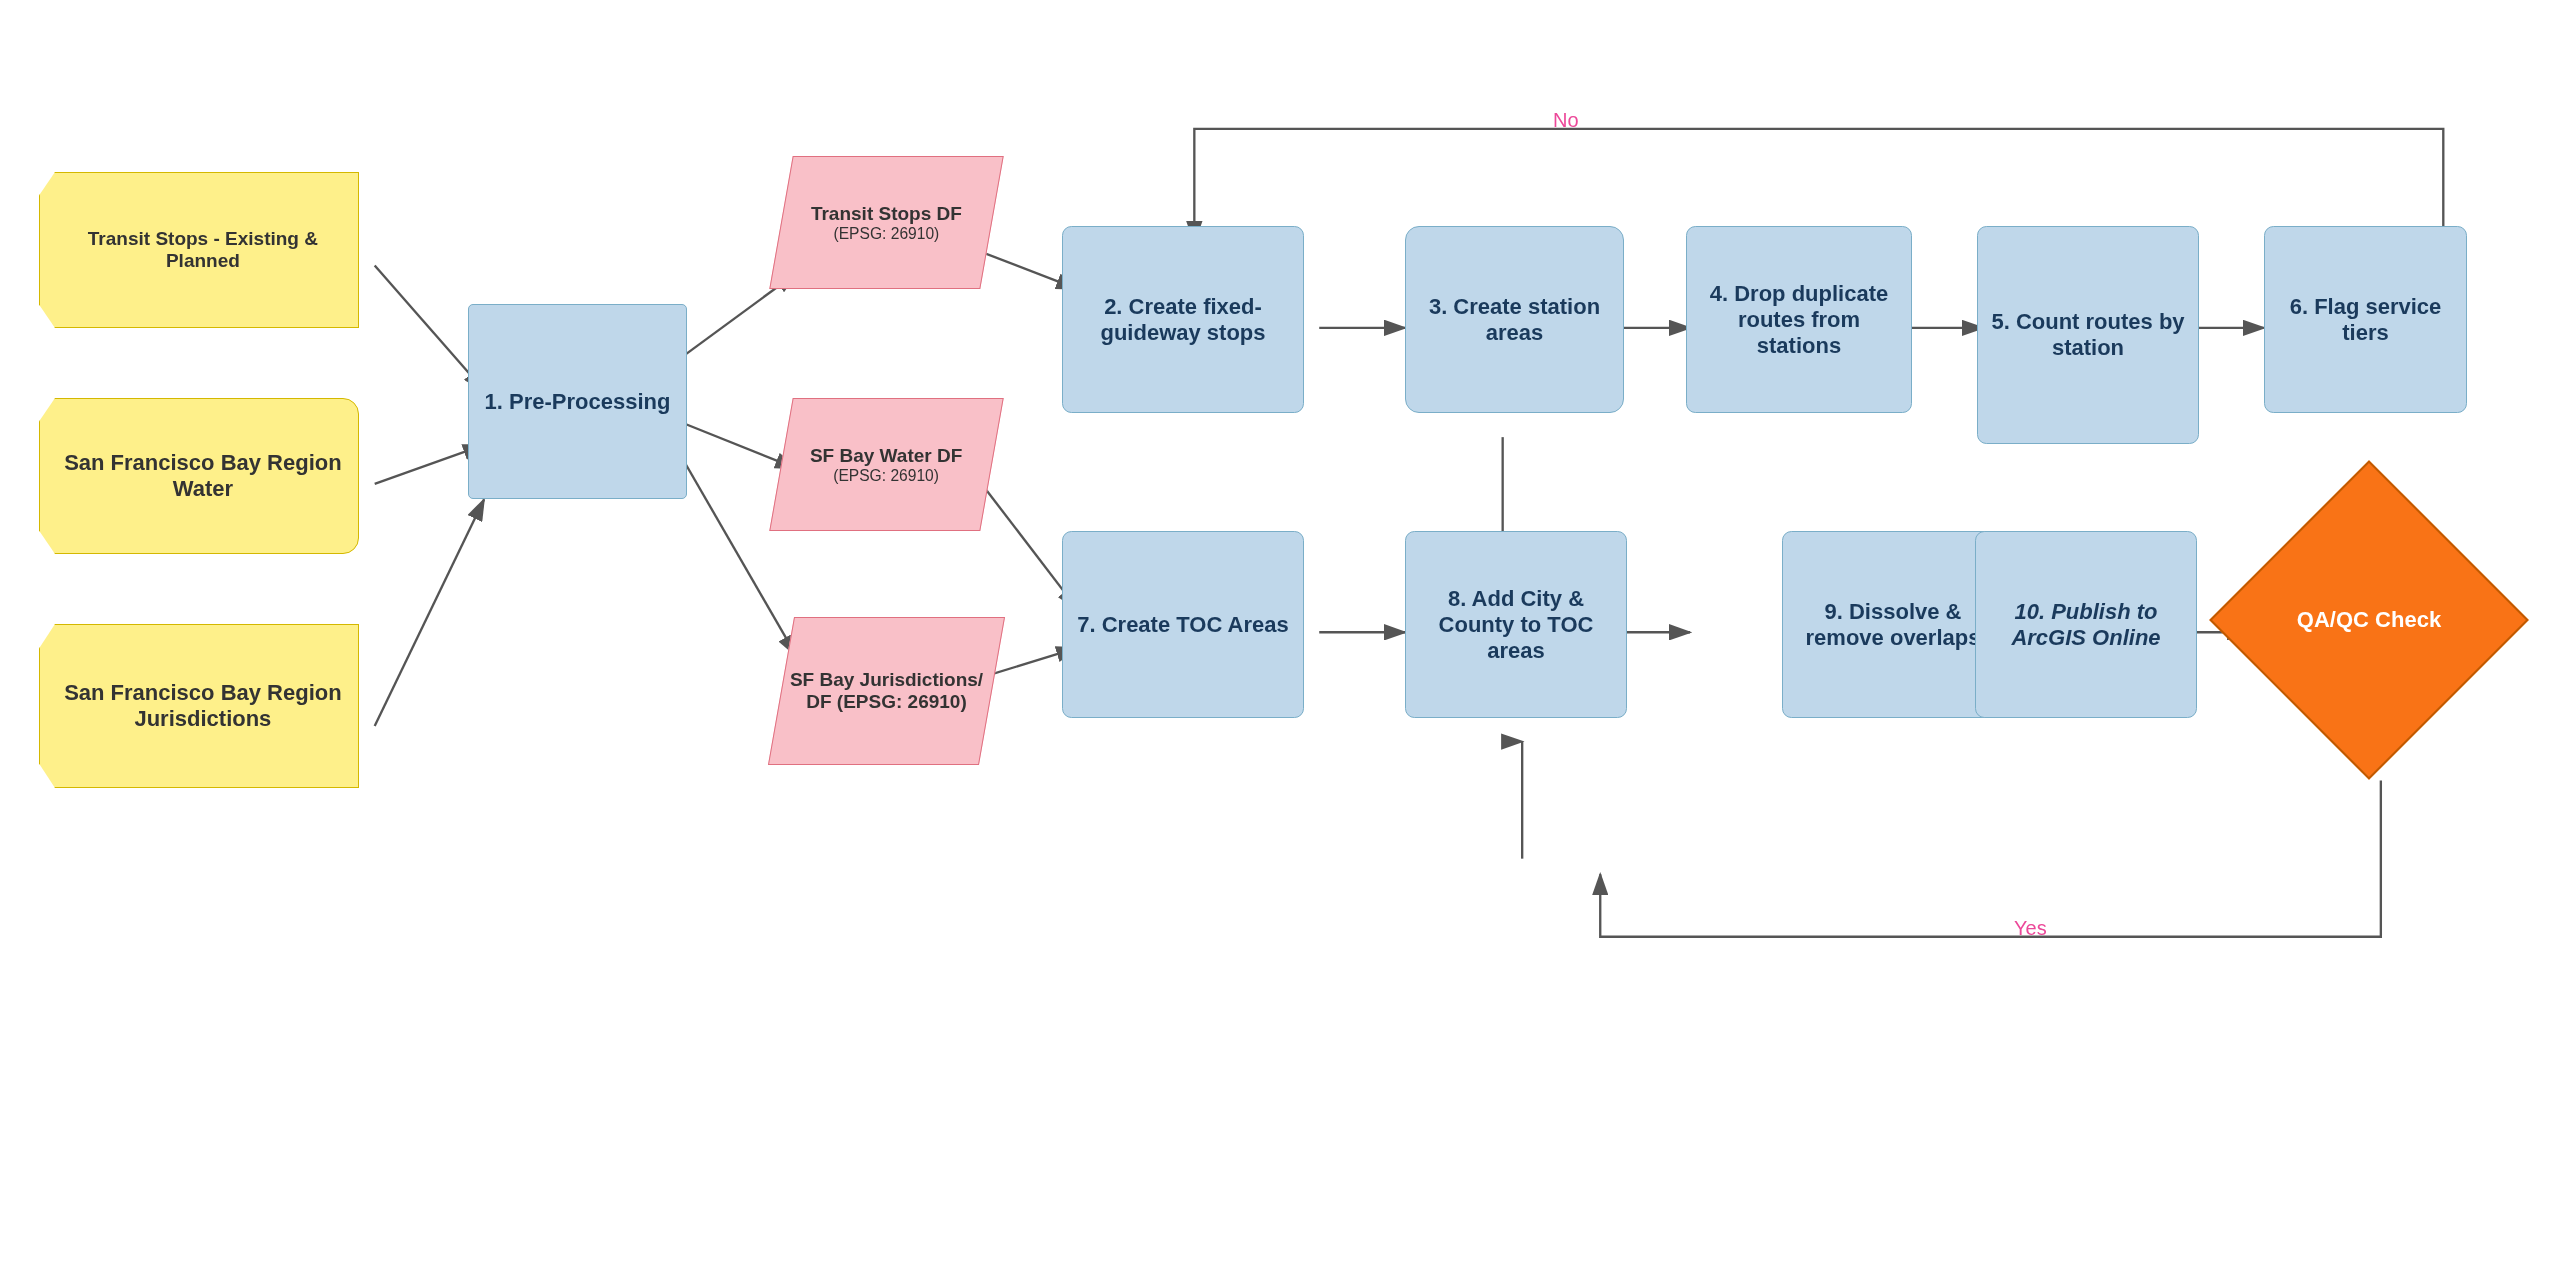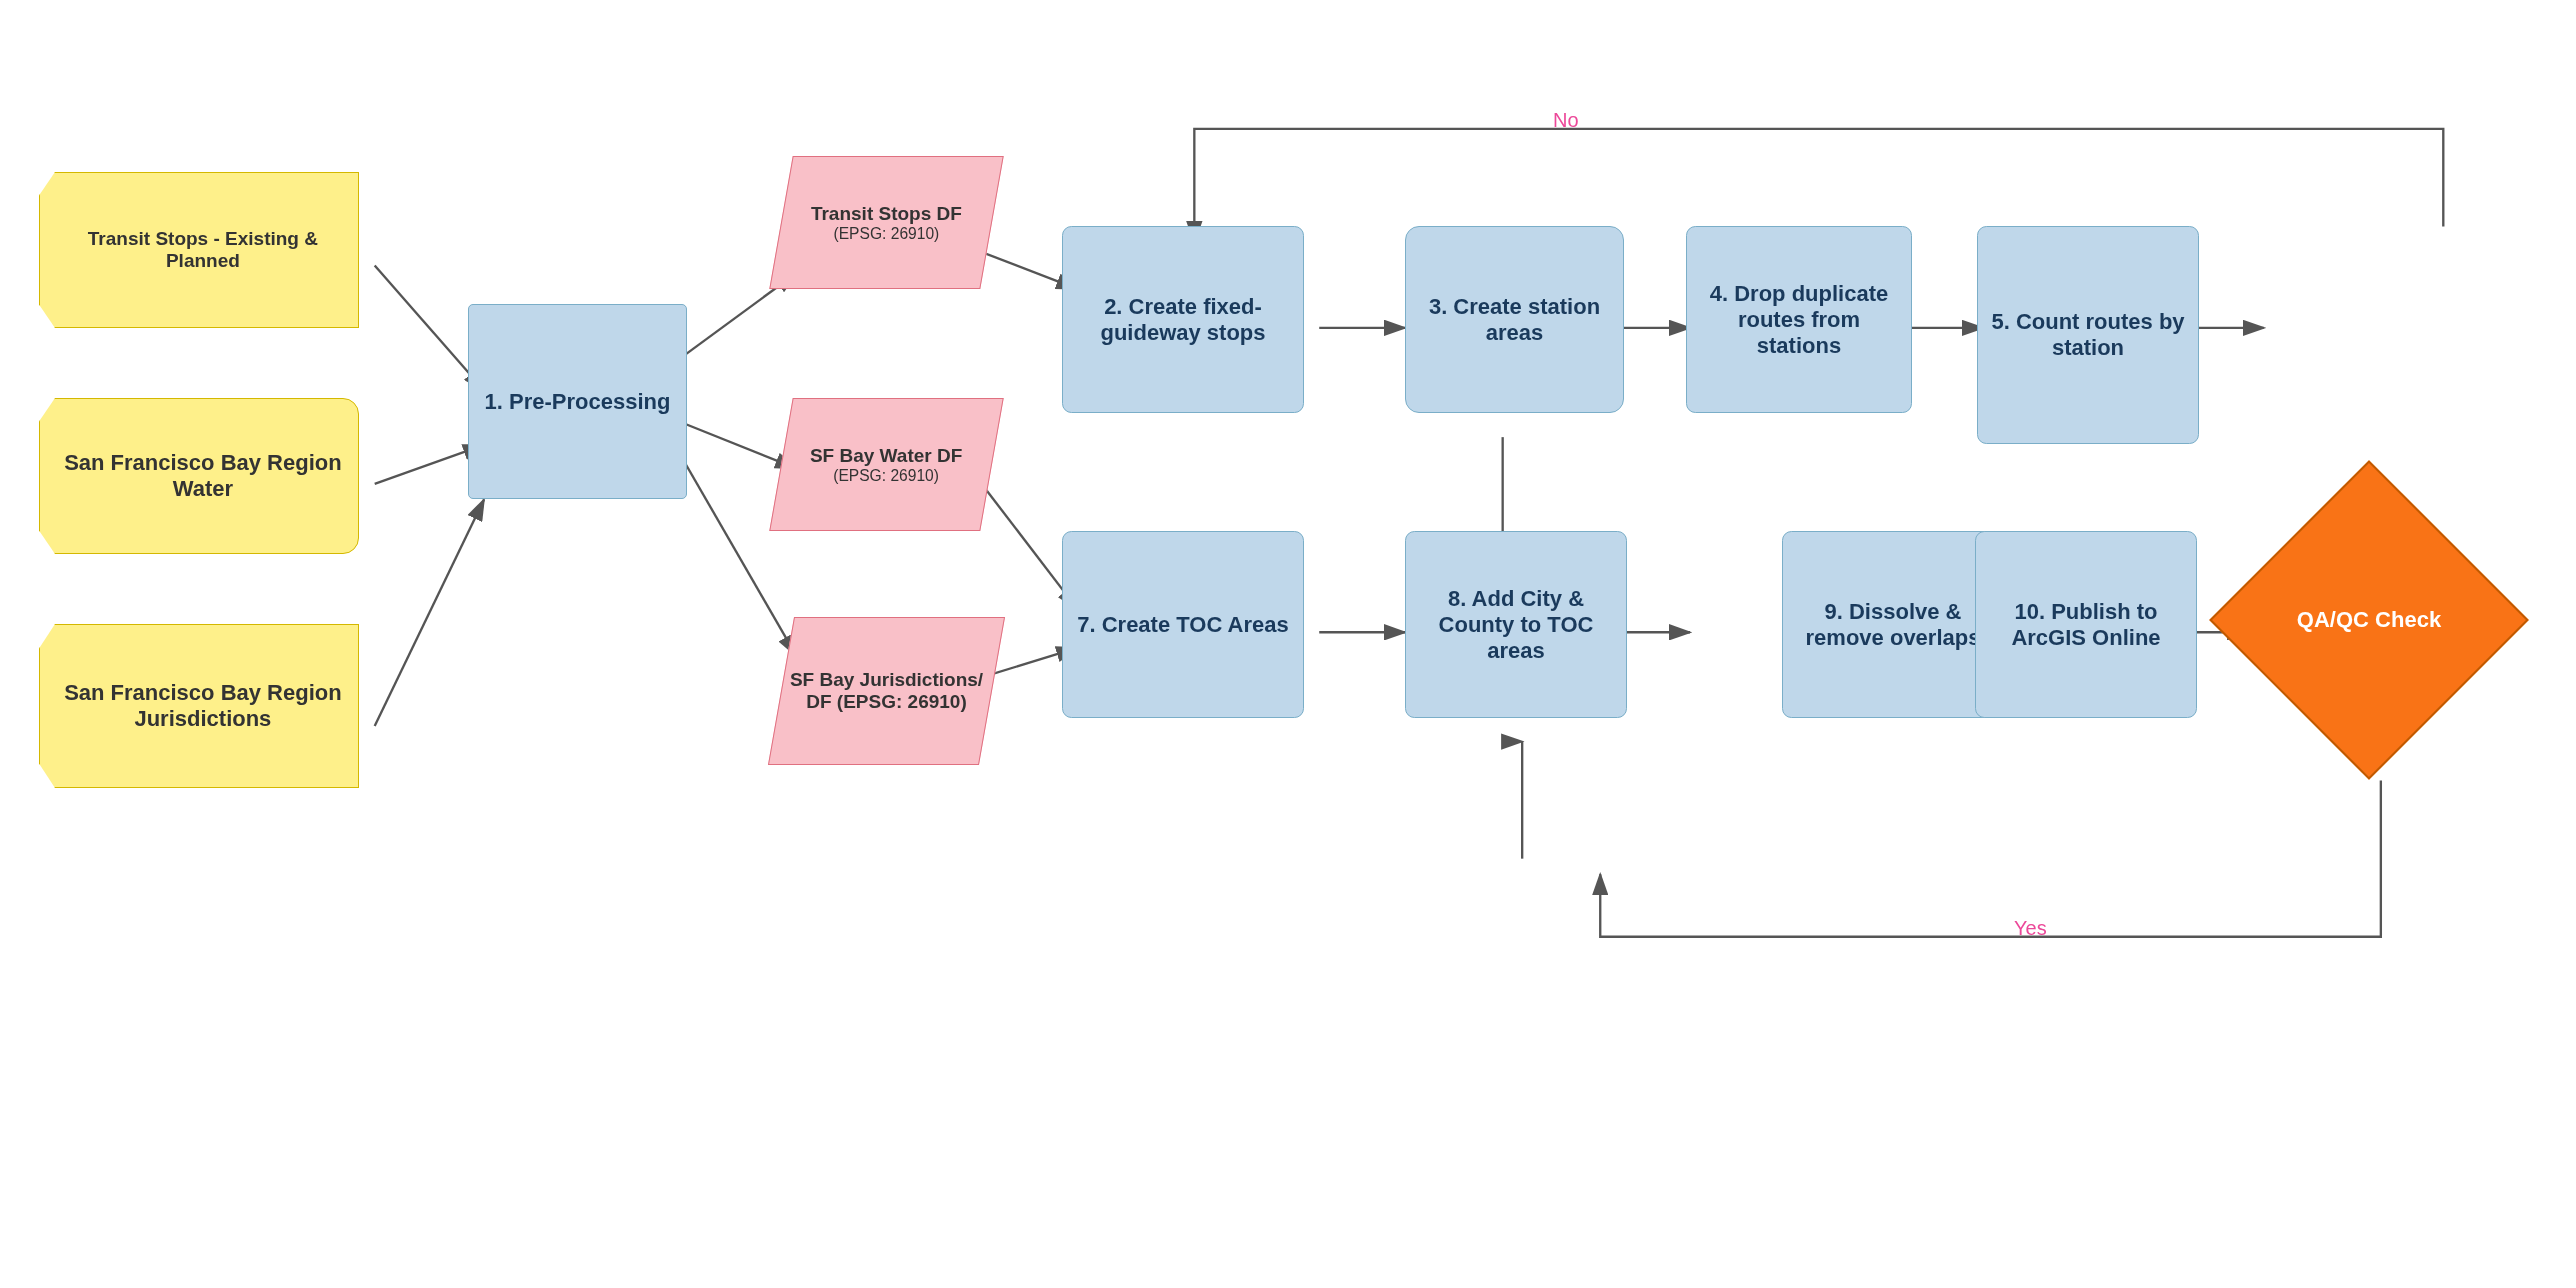--- a/index.html
+++ b/index.html
@@ -253,34 +253,37 @@
   </div>
 
   <div class="blue-box" style="left:1686px; top:226px; width:226px; height:187px;">
     <span>4. Drop duplicate routes from stations</span>
   </div>
 
   <div class="blue-box" style="left:1977px; top:226px; width:222px; height:218px;">
     <span>5. Count routes by station</span>
   </div>
 
+  <div class="blue-box" style="left:2264px; top:226px; width:203px; height:187px;">
+    <span>6. Flag service tiers</span>
+  </div>
 
   <div class="blue-box" style="left:1062px; top:531px; width:242px; height:187px;">
     <span>7. Create TOC Areas</span>
   </div>
 
   <div class="blue-box" style="left:1405px; top:531px; width:222px; height:187px;">
     <span>8. Add City &amp; County to TOC areas</span>
   </div>
 
   <div class="blue-box" style="left:1782px; top:531px; width:222px; height:187px;">
     <span>9. Dissolve &amp; remove overlaps</span>
   </div>
 
-  <div class="blue-box" style="left:1975px; top:531px; width:222px; height:187px;">
+  <div class="blue-box" style="left:1975px; top:531px; width:222px; height:187px;font-style:italic;">
     <span>10. Publish to ArcGIS Online</span>
   </div>
 
   <div class="diamond-container" style="left:2256px; top:507px; width:226px; height:226px;">
     <div class="diamond"></div>
     <div class="diamond-label">
       <span>QA/QC Check</span>
     </div>
   </div>
 

